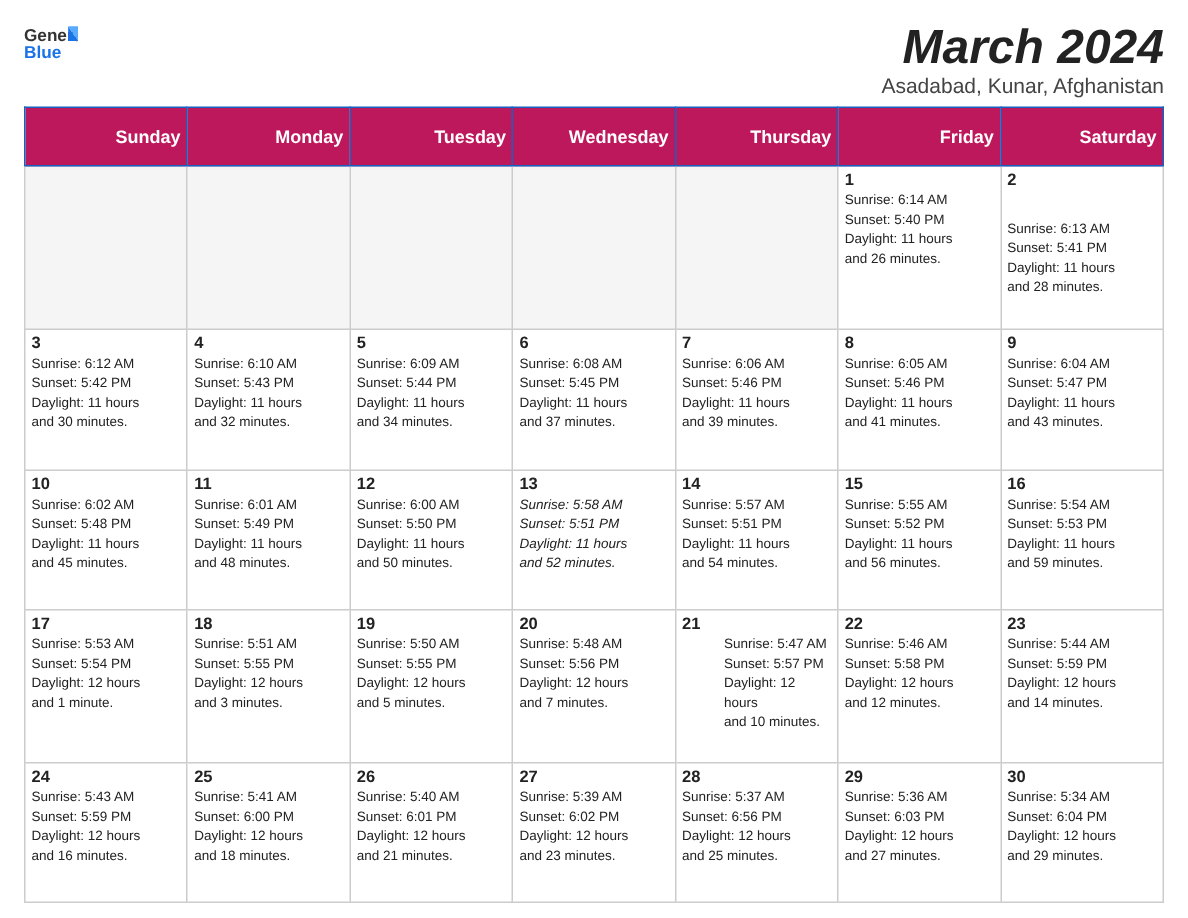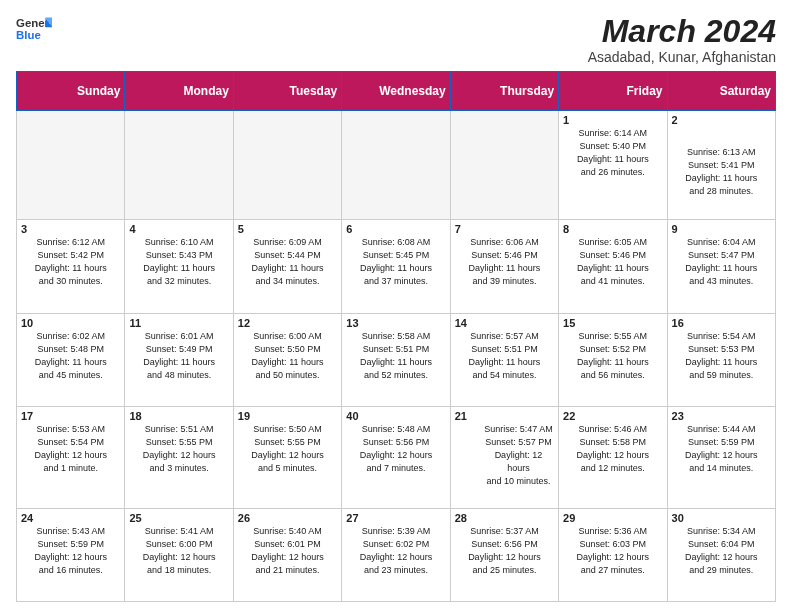--- a/index.html
+++ b/index.html
@@ -77,21 +77,20 @@
     .day-number {
       font-size: 11px;
       font-weight: bold;
       margin-bottom: 1px;
       display: block;
     }
     .day-info {
       font-size: 9px;
       line-height: 1.45;
       color: #222;
-      text-align: center;
     }
     .last-row td {
       height: 60px;
     }
   </style>
 </head>
 <body>
 
 <div class="page">
   <div class="header">
@@ -211,21 +210,21 @@
           </td>
           <td>
             <span class="day-number">12</span>
             <div class="day-info" style="white-space: pre-line;">Sunrise: 6:00 AM
 Sunset: 5:50 PM
 Daylight: 11 hours
 and 50 minutes.</div>
           </td>
           <td>
             <span class="day-number">13</span>
-            <div class="day-info" style="white-space: pre-line;">Sunrise: 5:58 AM
+            <div class="day-info" style="white-space: pre-line; font-style: italic;">Sunrise: 5:58 AM
 Sunset: 5:51 PM
 Daylight: 11 hours
 and 52 minutes.</div>
           </td>
           <td>
             <span class="day-number">14</span>
             <div class="day-info" style="white-space: pre-line;">Sunrise: 5:57 AM
 Sunset: 5:51 PM
 Daylight: 11 hours
 and 54 minutes.</div>
@@ -261,21 +260,21 @@
 and 3 minutes.</div>
           </td>
           <td>
             <span class="day-number">19</span>
             <div class="day-info" style="white-space: pre-line;">Sunrise: 5:50 AM
 Sunset: 5:55 PM
 Daylight: 12 hours
 and 5 minutes.</div>
           </td>
           <td>
-            <span class="day-number">40</span>
+            <span class="day-number">20</span>
             <div class="day-info" style="white-space: pre-line;">Sunrise: 5:48 AM
 Sunset: 5:56 PM
 Daylight: 12 hours
 and 7 minutes.</div>
           </td>
           <td>
             <span class="day-number">21</span>
             <div class="day-info" style="white-space: pre-line; margin-left: 28px;">Sunrise: 5:47 AM
 Sunset: 5:57 PM
 Daylight: 12 hours

